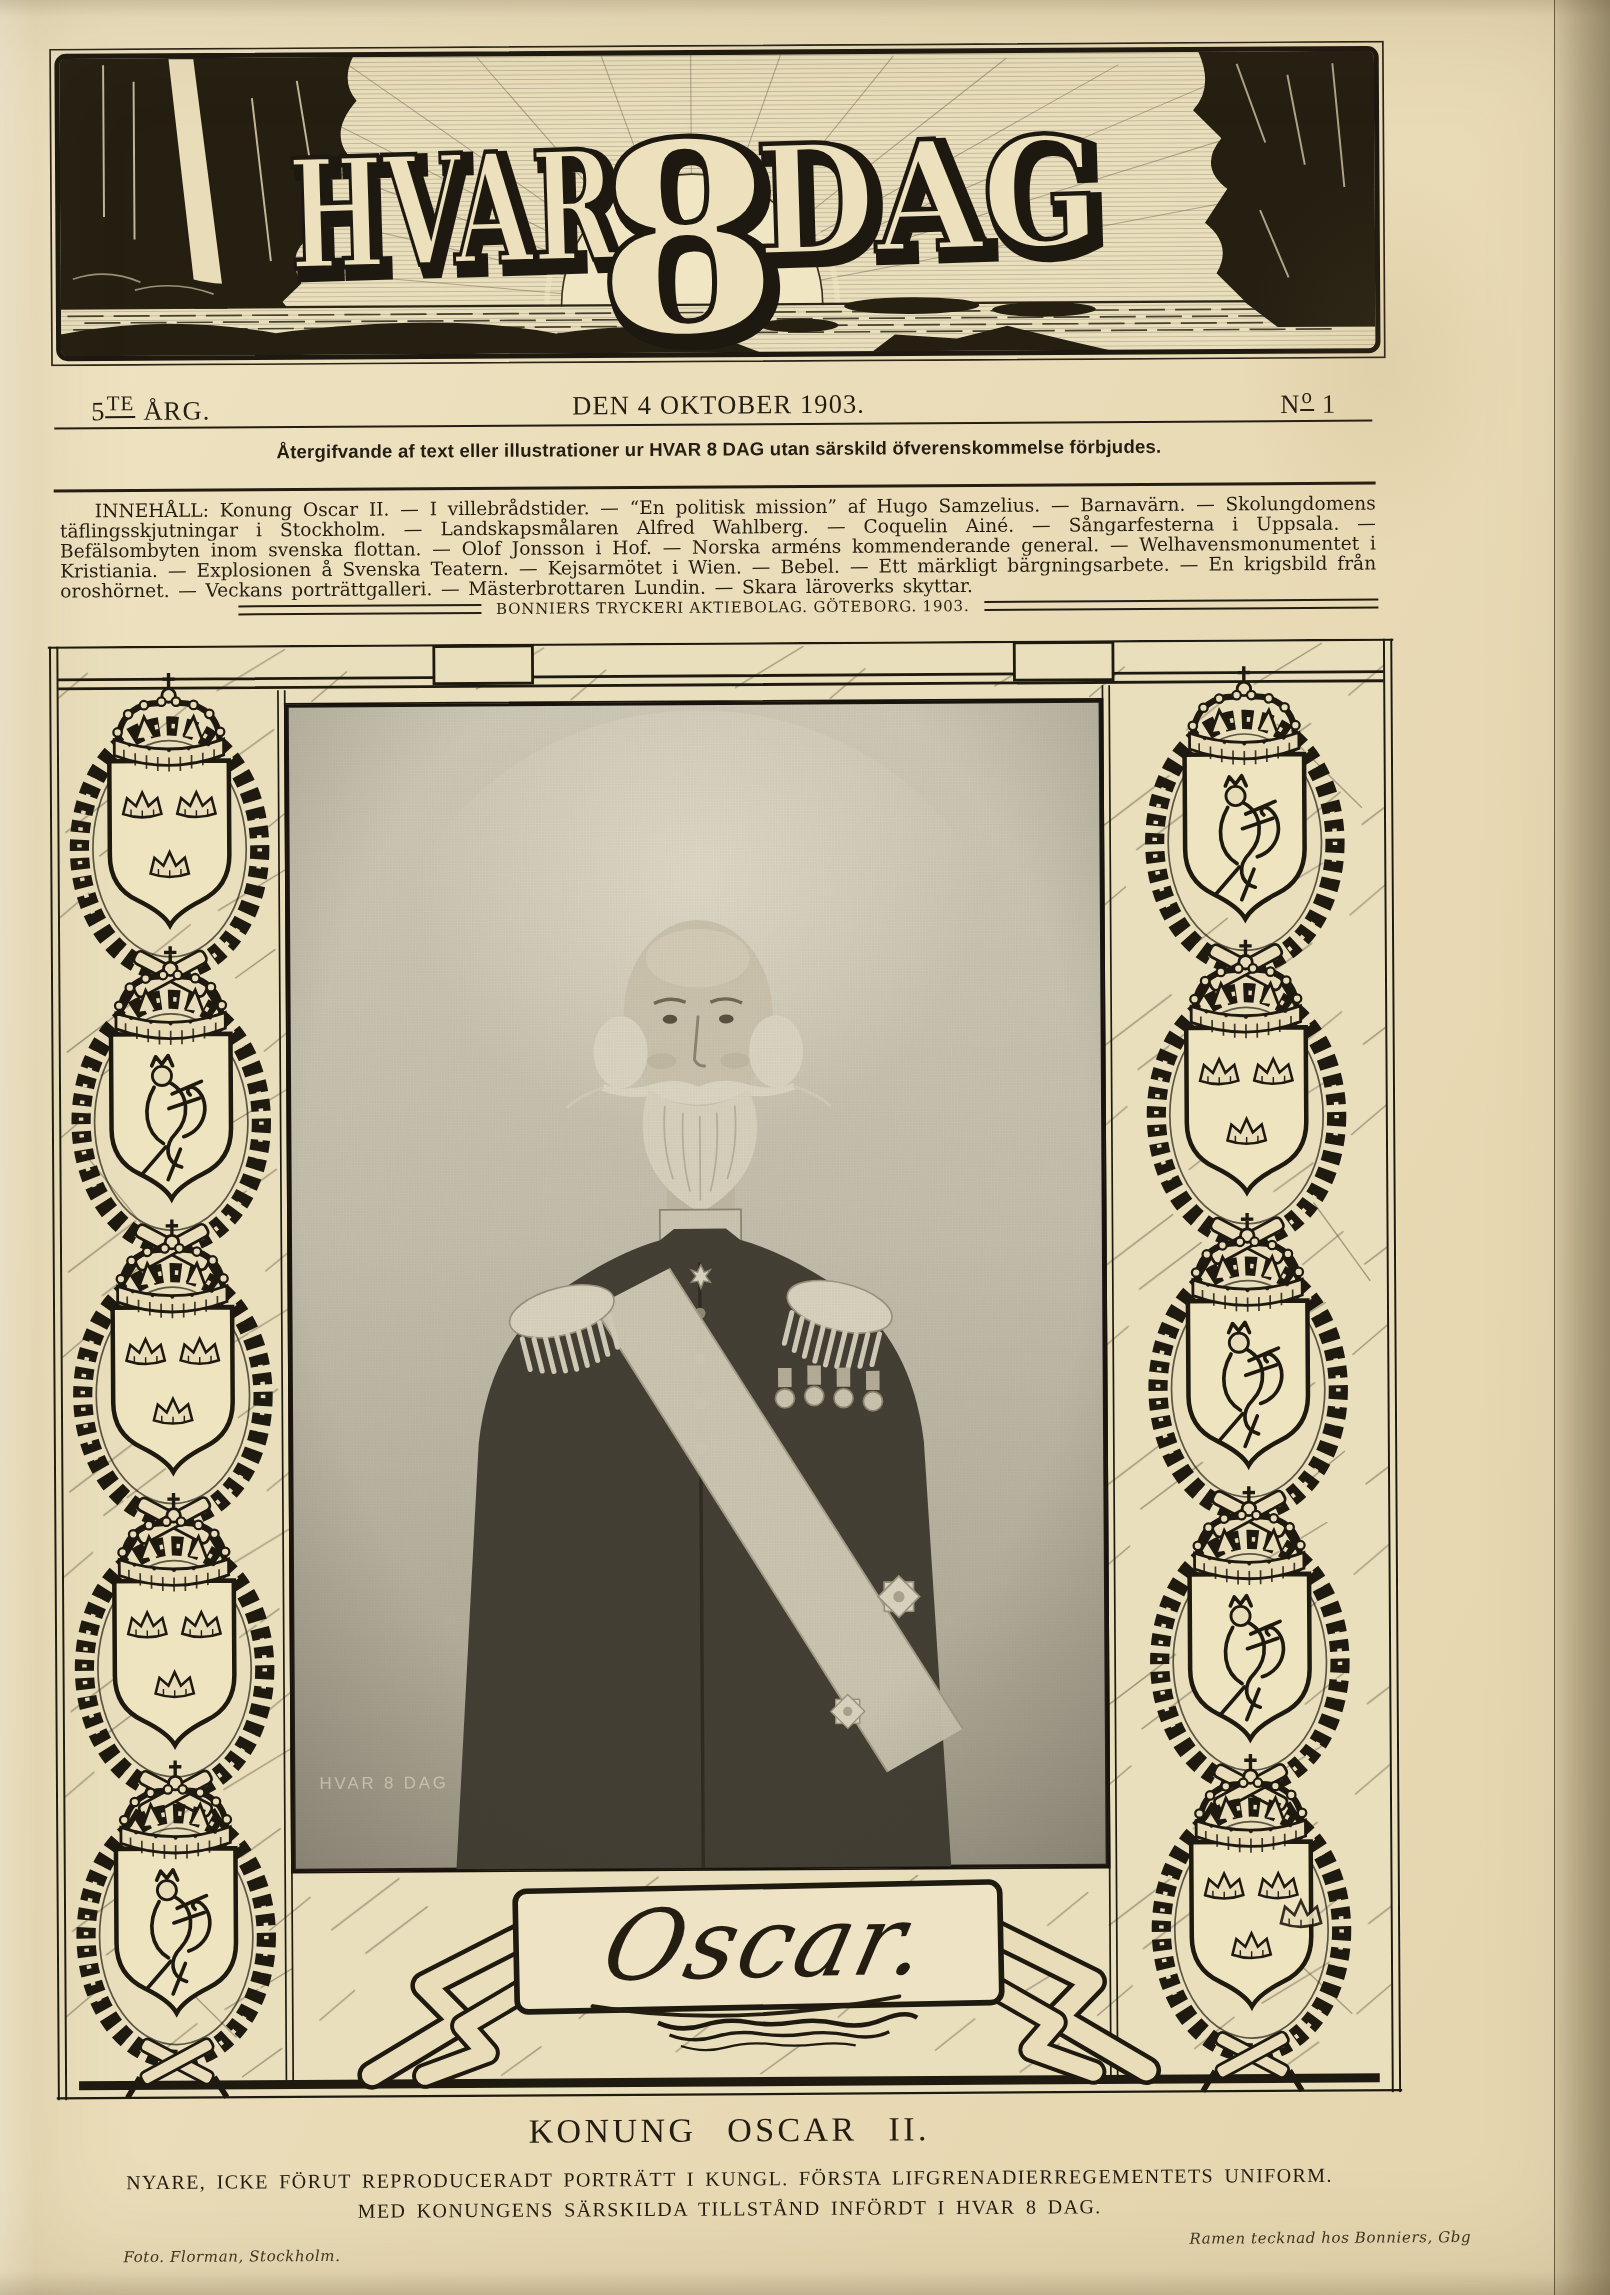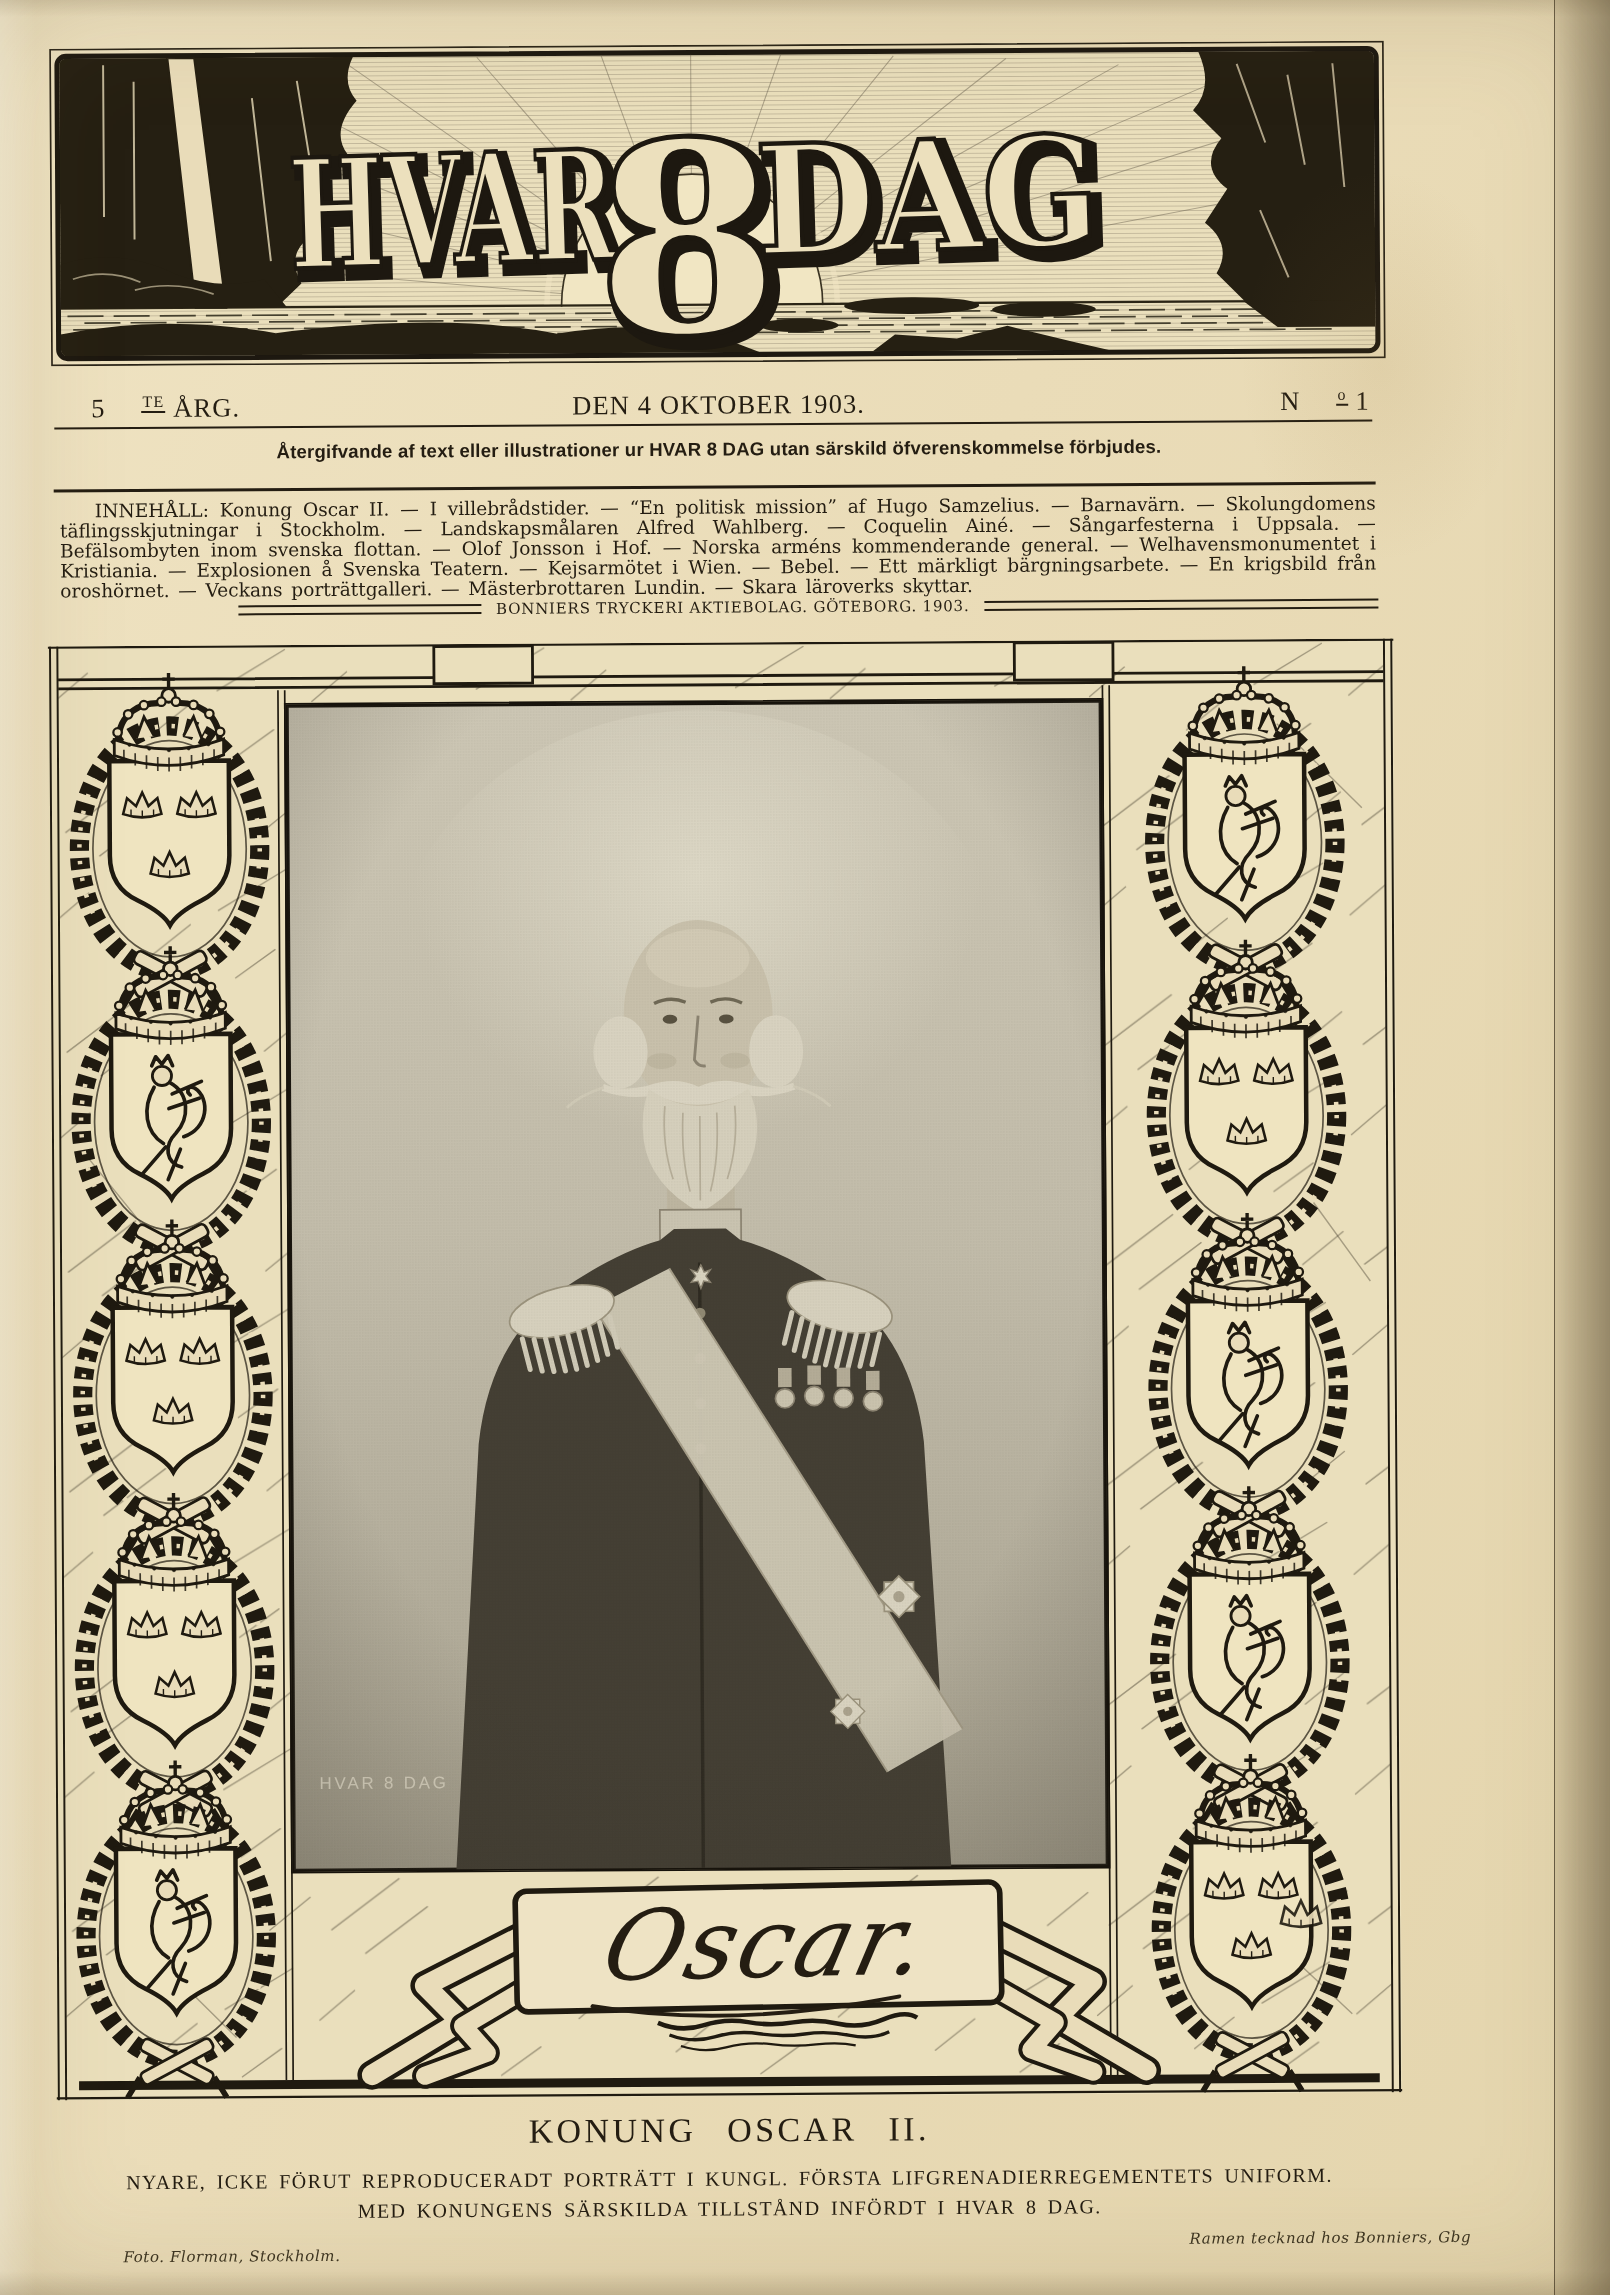--- a/index.html
+++ b/index.html
@@ -3,21 +3,21 @@
 <meta charset="utf-8">
 <style>
   html,body{margin:0;padding:0;background:#8a7d5e;}
   #page{position:relative;width:1610px;height:2295px;overflow:hidden;
         background:linear-gradient(115deg,#efe3c2 0%,#eadcb8 45%,#e4d5ad 100%);
         font-family:"DejaVu Serif",serif;color:#241d12;}
   #content{position:absolute;inset:0;transform:rotate(-0.35deg);transform-origin:50% 45%;}
   .abs{position:absolute;}
   .ctr{left:54px;width:1337px;text-align:center;}
   .issue{font-family:"Liberation Serif",serif;font-size:26.5px;letter-spacing:1.1px;white-space:nowrap;}
-  .ord{font-size:16px;vertical-align:super;border-bottom:2.8px double #241d12;padding:0 1.1px 0.6px 1.1px;line-height:1;margin-left:36px;}
+  .ord{font-size:21px;vertical-align:super;border-bottom:2.8px double #241d12;padding:0 1.1px 0.6px 1.1px;line-height:1;}
   .rule{background:#241d12;}
   .copyright{font-family:"Liberation Sans",sans-serif;font-weight:bold;font-size:18.6px;letter-spacing:0.2px;}
   .contents{font-family:"DejaVu Serif",serif;font-size:18.6px;line-height:20px;text-align:justify;
             text-indent:35px;word-spacing:2.8px;}
   .printer-row{display:flex;align-items:center;}
   .rule-double{height:6.2px;border-top:2.3px solid #241d12;border-bottom:2.3px solid #241d12;}
   .printer-text{font-size:15px;letter-spacing:0.8px;white-space:nowrap;padding:0 14.6px;}
   .kong{font-family:"Liberation Serif",serif;font-size:34px;letter-spacing:3.4px;word-spacing:19px;}
   .caption{font-family:"Liberation Serif",serif;font-size:20px;letter-spacing:1.4px;word-spacing:4px;}
   .credit{font-family:"DejaVu Serif",serif;font-style:italic;font-size:15px;color:#3c3421;letter-spacing:0.6px;}

